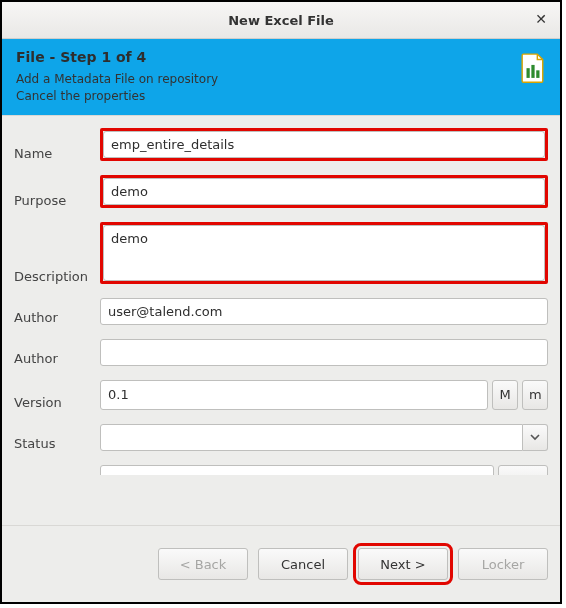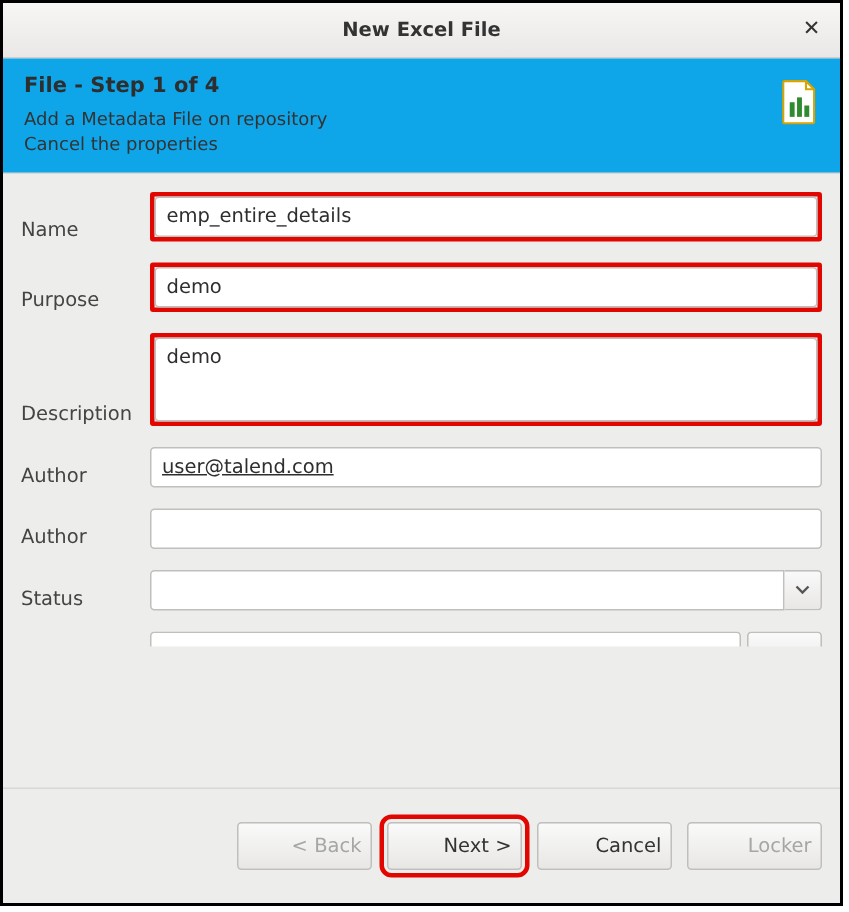--- a/index.html
+++ b/index.html
@@ -107,21 +107,20 @@
     color: #2e2e2e;
   }
   textarea {
     resize: none;
     height: 56px;
     overflow-y: scroll;
   }
   .disabled-input {
     background: #f2f1ef;
     color: #9a9a98;
-    text-decoration: underline;
   }
   .small-btn {
     width: 26px;
     height: 30px;
     flex: none;
     border: 1px solid #bfbfbd;
     background: linear-gradient(#fafafa, #e8e7e5);
     border-radius: 3px;
     font: inherit;
     cursor: pointer;
@@ -163,21 +162,20 @@
   }
   .btn {
     min-width: 90px;
     height: 32px;
     font: inherit;
     border: 1px solid #bfbfbd;
     border-radius: 3px;
     background: linear-gradient(#fafafa, #e8e7e5);
     color: #333;
     cursor: pointer;
-    text-align: right;
   }
   .btn[disabled] {
     color: #a6a6a4;
     cursor: default;
   }
   .btn-highlight {
     outline: 3px solid #e10600;
     outline-offset: 2px;
   }
 </style>
@@ -236,20 +234,28 @@
       </div>
     </div>
 
     <div class="row">
       <label>Author</label>
       <div class="field-wrap">
         <input type="text" class="disabled-input" readonly="" value="" style="">
       </div>
     </div>
 
+    <div class="row">
+      <label>Version</label>
+      <div class="field-wrap">
+        <input type="text" class="disabled-input" readonly="" value="0.1" style="">
+        <button class="small-btn">M</button>
+        <button class="small-btn">m</button>
+      </div>
+    </div>
 
     <div class="row">
       <label>Status</label>
       <div class="combo-wrap">
         <input type="text" value="" style="">
         <div class="combo-btn">
           <svg viewBox="0 0 10 10">
               <path d="M1 3 L5 7 L9 3" fill="none" stroke="#555" stroke-width="1.6"></path>
             </svg>
         </div>
@@ -263,18 +269,18 @@
           <input type="text" class="disabled-input" readonly="" style="">
           <button class="small-btn" style="width:50px"></button>
         </div>
       </div>
     </div>
 
   </div>
 
   <div class="button-bar">
     <button class="btn" disabled="">&lt; Back</button>
+    <button class="btn">Cancel</button>
     <button class="btn btn-highlight">Next &gt;</button>
-    <button class="btn">Cancel</button>
     <button class="btn" disabled="">Locker</button>
   </div>
 
 </div>
 
 </body></html>

